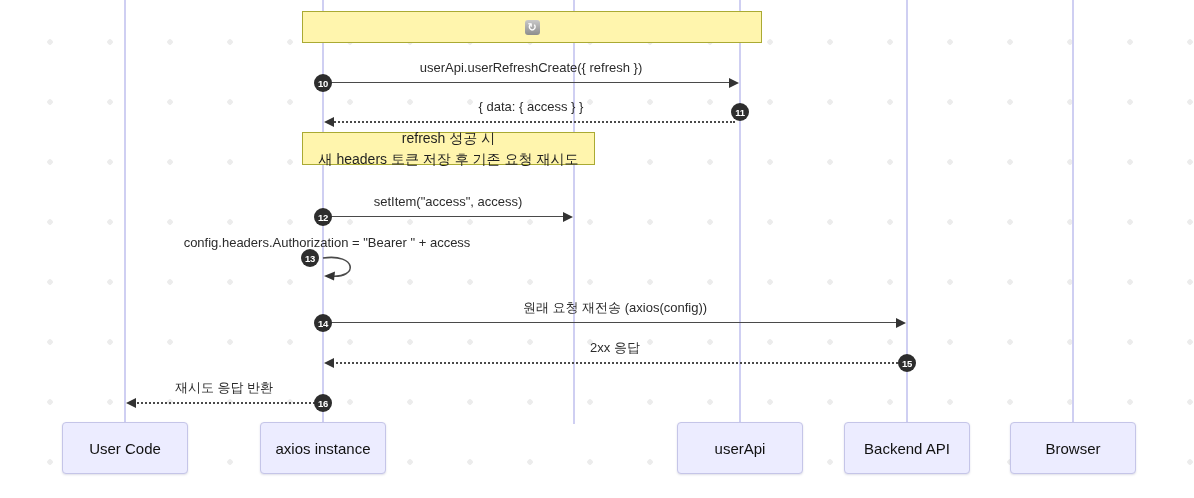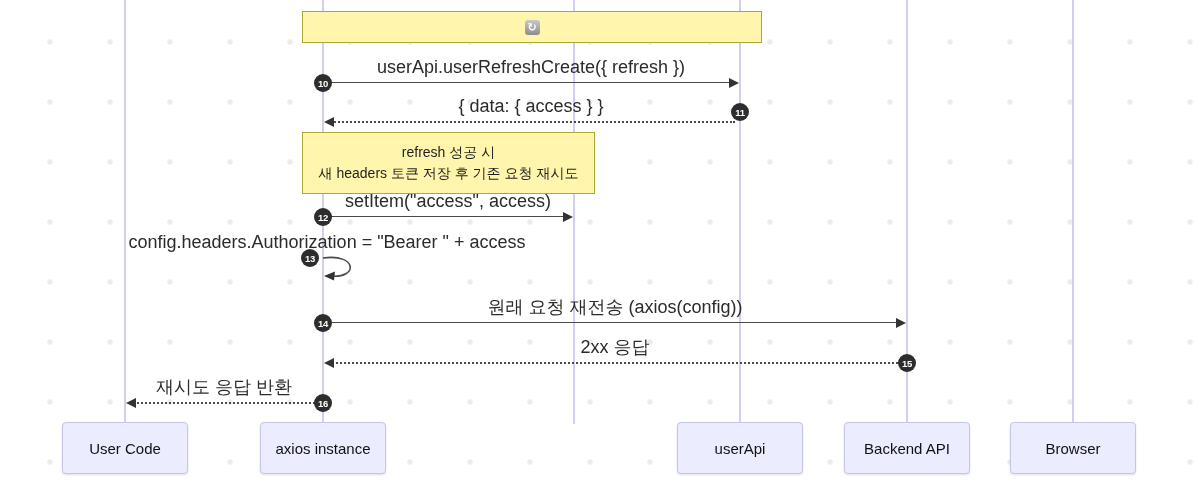--- a/index.html
+++ b/index.html
@@ -25,21 +25,21 @@
   }
   .note-row{flex-direction:row;gap:6px;}
   .icon-refresh{
     display:inline-flex;width:15px;height:15px;border-radius:3px;
     background:linear-gradient(180deg,#c9c9c9,#8d8d8d);
     color:#fff;font-size:11px;font-weight:bold;line-height:15px;
     align-items:center;justify-content:center;
   }
   .msg-label{
     position:absolute;transform:translateX(-50%);
-    font-size:18px;color:#2b2b2b;white-space:nowrap;line-height:17px;
+    font-size:13px;color:#2b2b2b;white-space:nowrap;line-height:17px;
   }
   .line{position:absolute;height:0;}
   .line.solid{border-top:1.7px solid #4a4a4a;}
   .line.dotted{border-top:2px dotted #4a4a4a;}
   .head{position:absolute;width:0;height:0;}
   .head.right{border-top:5px solid transparent;border-bottom:5px solid transparent;border-left:10px solid #333;}
   .head.left{border-top:5px solid transparent;border-bottom:5px solid transparent;border-right:10px solid #333;}
   .seq{
     position:absolute;width:18px;height:18px;border-radius:50%;
     background:#2d2d2d;color:#fff;font-size:9.5px;font-weight:bold;
@@ -70,21 +70,21 @@
     <div class="seq" style="left:314px;top:74px">10</div>
   </div>
 
   <div>
     <div class="msg-label" style="left:531px;top:98px">{ data: { access } }</div>
     <div class="line dotted" style="left:331px;top:121px;width:404px"></div>
     <div class="head left" style="left:324px;top:117px"></div>
     <div class="seq" style="left:731px;top:103px">11</div>
   </div>
 
-  <div class="note" style="left:302px;top:132px;width:293px;height:62px">
+  <div class="note" style="left:302px;top:132px;width:293px;height:33px">
     <span>refresh 성공 시</span>
     <span>새 headers 토큰 저장 후 기존 요청 재시도</span>
   </div>
 
   <div>
     <div class="msg-label" style="left:448px;top:193px">setItem("access", access)</div>
     <div class="line solid" style="left:323px;top:216px;width:243px"></div>
     <div class="head right" style="left:563px;top:212px"></div>
     <div class="seq" style="left:314px;top:208px">12</div>
   </div>

